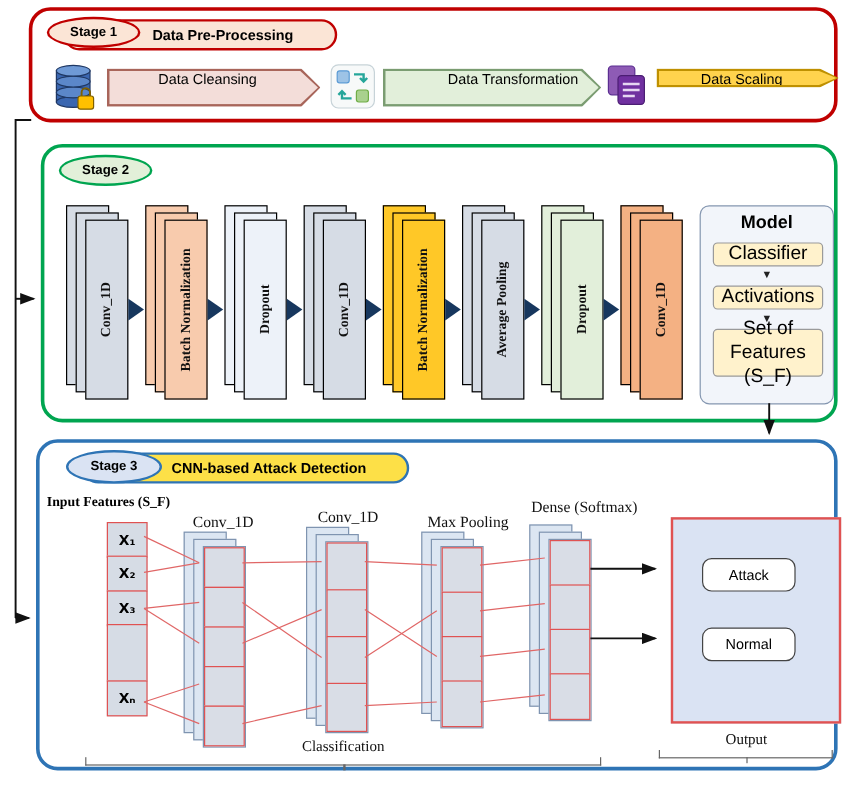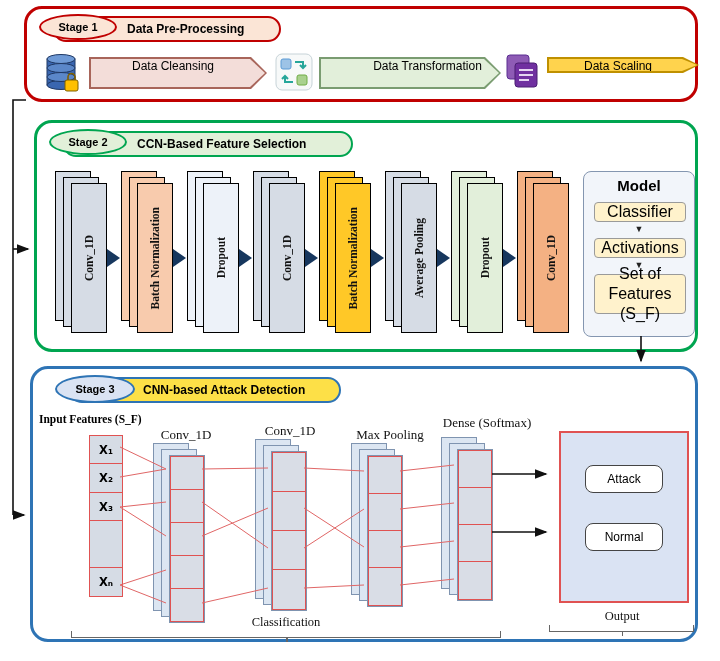--- a/index.html
+++ b/index.html
@@ -82,21 +82,21 @@
 
   .stk3 { position:absolute; }
   .stk3 .ly3 { position:absolute; width:36px; border:1.5px solid #7f94b0; background:#dce6f2; }
   .ly3.q1 { left:0;    top:0; }
   .ly3.q2 { left:8px;  top:6px; }
   .ly3.q3 { left:16px; top:12px; }
   .cells { display:flex; flex-direction:column; width:100%; height:100%; }
   .cell { flex:1; background:#d9dde6; border:1.5px solid #e05252; margin-top:-1.5px; }
   .cell:first-child { margin-top:0; }
 
-  .outbox { position:absolute; left:526px; top:62px; width:130px; height:172px;
+  .outbox { position:absolute; left:526px; top:62px; width:142px; height:172px;
             background:#dae3f3; border:2px solid #e05252; }
   .obtn { position:absolute; left:24px; width:78px; height:28px; background:#ffffff;
           border:1.5px solid #444; border-radius:8px; display:flex; align-items:center;
           justify-content:center; font-size:12px; }
   #btn-attack { top:32px; } #btn-normal { top:90px; }
 
   .bracket { position:absolute; height:7px; border-left:1.5px solid #666;
              border-right:1.5px solid #666; border-bottom:1.5px solid #666; }
   .bracket::after { content:""; position:absolute; left:50%; bottom:-5px;
                     width:1.5px; height:5px; background:#666; }
@@ -165,23 +165,20 @@
 
     <div class="pent" id="pent-scale">
       <div class="outer"></div>
       <div class="inner">
         <span>Data Scaling</span>
       </div>
     </div>
   </div>
 
   <div class="stagebox" id="s2">
-    <div class="titlebar t2">
-      <span>CCN-Based Feature Selection</span>
-    </div>
     <div class="ellipse e2">
       <span>Stage 2</span>
     </div>
 
     <div class="stk" style="left:18px">
       <div class="ly p1 c-gray"></div>
       <div class="ly p2 c-gray"></div>
       <div class="ly p3 c-gray">
         <span class="vtext">Conv_1D</span>
       </div>

